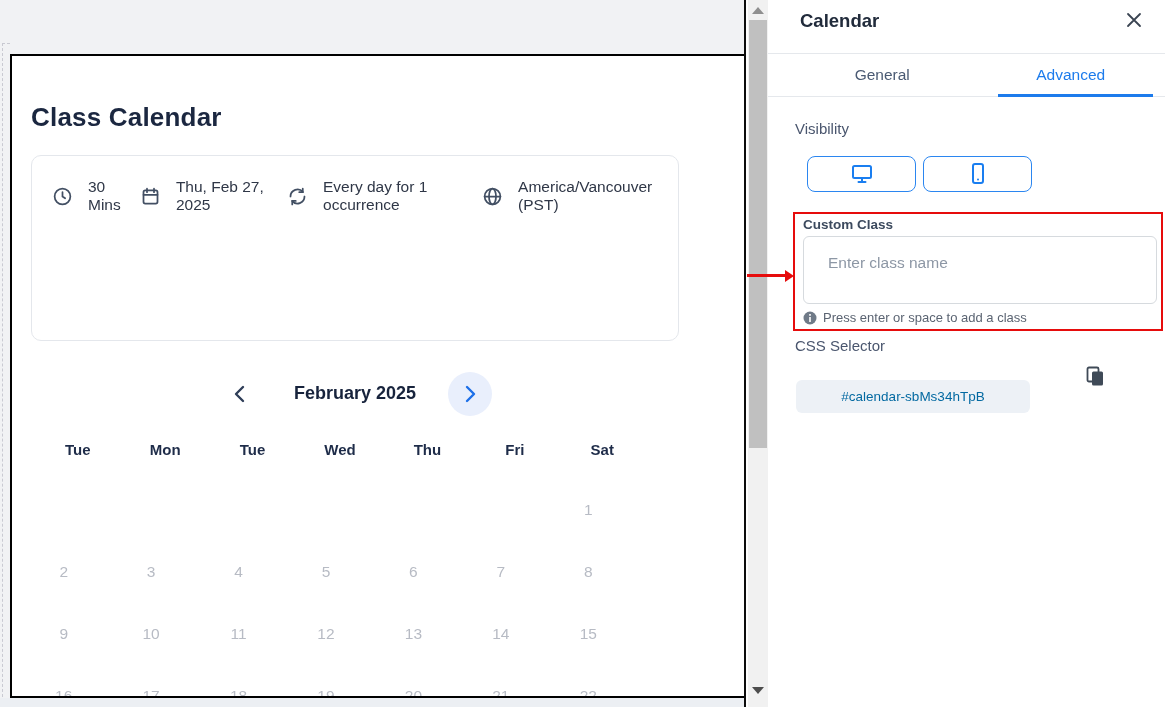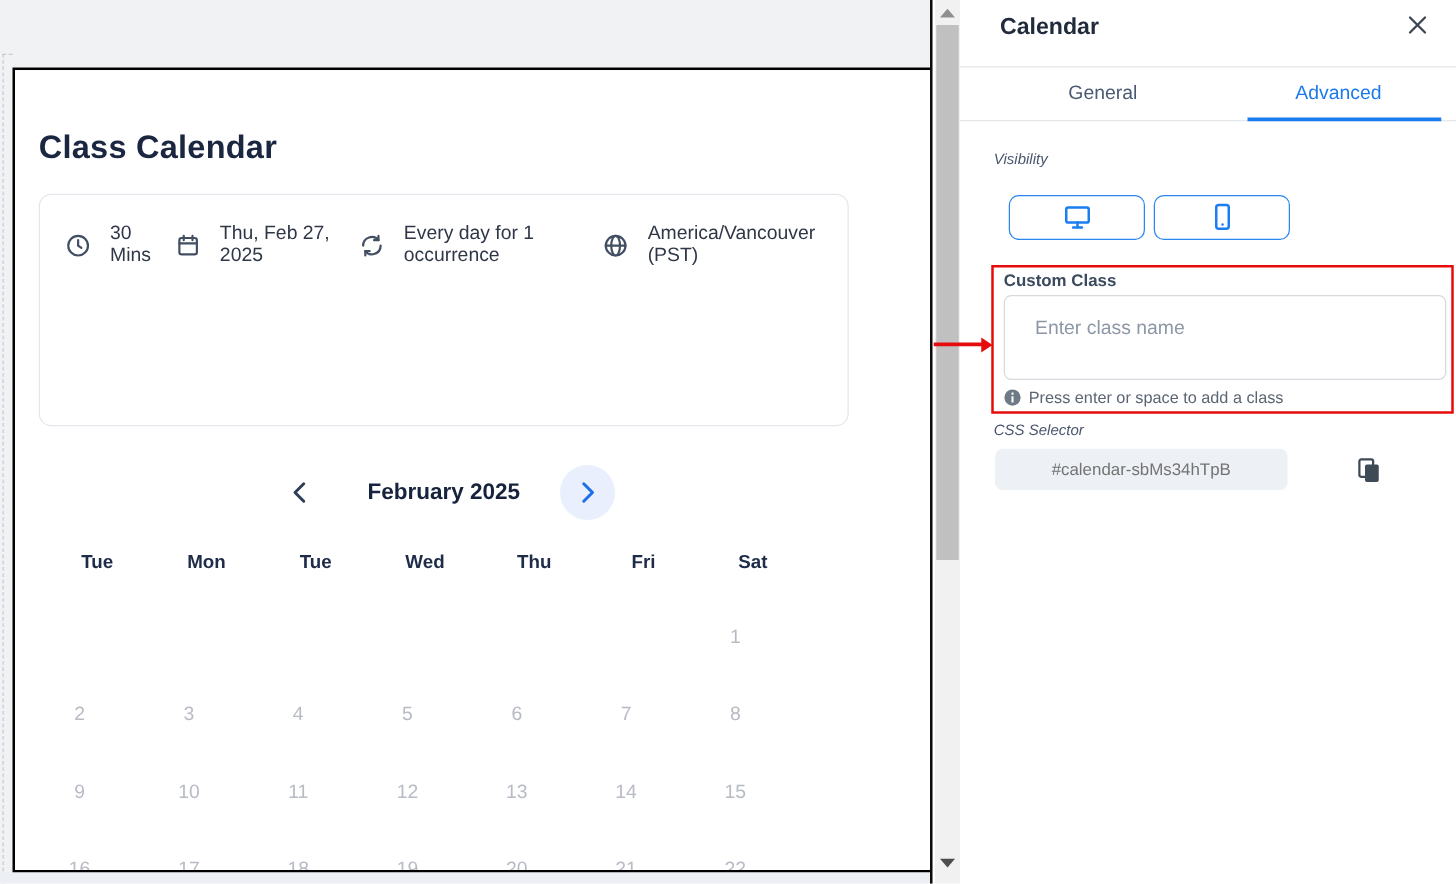--- a/index.html
+++ b/index.html
@@ -71,43 +71,43 @@
     display:flex; align-items:center; justify-content:center; cursor:pointer; }
   .tabs { position:absolute; left:0; top:54px; width:397px; height:43px;
     border-bottom:1px solid #e5e8ec; display:flex; }
   .tab { flex:1; display:flex; align-items:center; justify-content:center;
     font-size:15.5px; cursor:pointer; }
   .tab.inactive { color:#4a5a73;padding-left:20px; }
   .tab.active { color:#1c7bec; font-weight:500; }
   .tab-underline { position:absolute; left:230px; bottom:-1px; width:155px;
     height:3px; background:#1c7bec; }
 
-  .section-label { font-size:12px; color:#4a566e;font-style:italic; }
+  .section-label { font-size:15px; color:#4a566e; }
   .vis-label { position:absolute; left:27px; top:120px; }
   .vis-buttons { position:absolute; left:39px; top:156px; display:flex; gap:7px; }
   .vis-btn { width:109px; height:36px; background:#fff; border:1px solid #2b86f0;
     border-radius:8px; display:flex; align-items:center; justify-content:center;
     cursor:pointer; }
 
   .cc-box { position:absolute; left:25px; top:212px; width:370px; height:119px;
     border:2px solid #e60c0c; }
   .cc-label { position:absolute; left:8px; top:3px; font-size:13.5px;
     font-weight:700; color:#3c4a5e; }
   .cc-input { position:absolute; left:8px; top:22px; width:354px; height:68px;
     border:1px solid #d6dade; border-radius:6px; font-size:15.5px;
     padding:0 0 14px 24px; color:#1d4ed8; outline:none;
     font-family:"Liberation Sans","DejaVu Sans",sans-serif; }
   .cc-input::placeholder { color:#8d97a5; }
   .cc-hint { position:absolute; left:8px; top:96px; display:flex; gap:6px;
     align-items:flex-end; font-size:13px; color:#5b6472; }
 
   .css-label { position:absolute; left:27px; top:337px; }
-  .css-pill { position:absolute; left:28px; top:359px; width:234px; height:33px;
+  .css-pill { position:absolute; left:28px; top:380px; width:234px; height:33px;
     background:#edf1f6; border-radius:6px; display:flex; align-items:center;
-    justify-content:center; font-size:13.5px; color:#737373; }
+    justify-content:center; font-size:13.5px; color:#0369a1; }
   .copy-btn { position:absolute; left:316px; top:365px; width:22px; height:22px;
     display:flex; align-items:center; justify-content:center; cursor:pointer; }
 
   
   .red-arrow-line { position:absolute; left:747px; top:274px; width:40px;
     height:3px; background:#e60c0c; }
   .red-arrow-head { position:absolute; left:785px; top:269.5px; width:0; height:0;
     border-top:6px solid transparent; border-bottom:6px solid transparent;
     border-left:9px solid #e60c0c; }
 </style>

